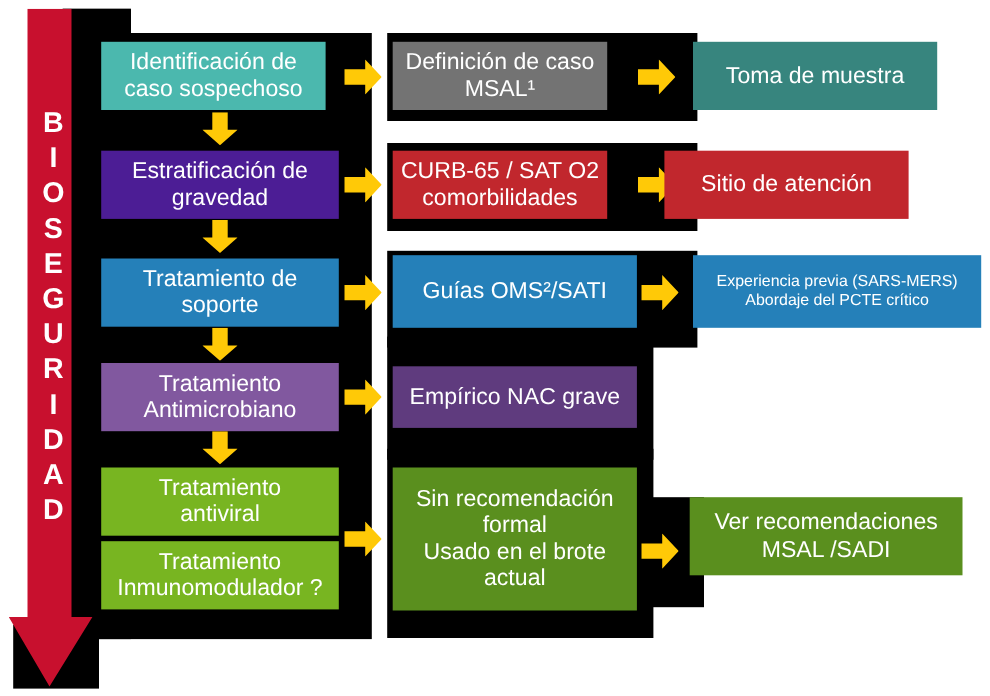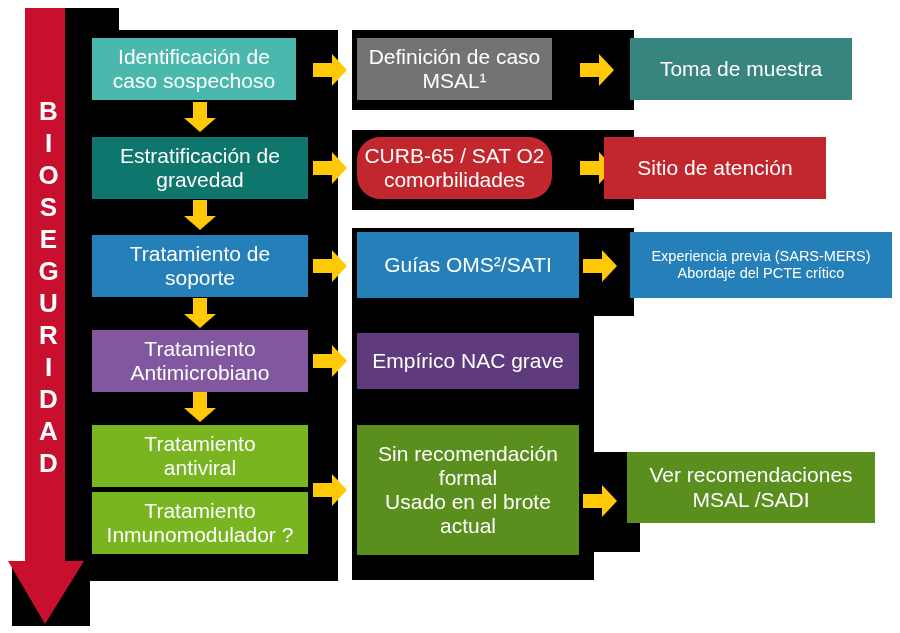--- a/index.html
+++ b/index.html
@@ -123,34 +123,34 @@
   <div class="box f22" style="left:630px; top:38px; width:222px; height:62px; background:#37857E;">
     <span>Toma de muestra</span>
   </div>
 
   <div class="arrow-d" style="left:184px; top:102px;">
     <svg width="32" height="30" viewBox="0 0 32 30">
       <polygon points="9,0 23,0 23,16 32,16 16,30 0,16 9,16" fill="#FFC907"></polygon>
     </svg>
   </div>
 
-  <div class="box f22" style="left:92px; top:137px; width:216px; height:62px; background:#0f766e;">
+  <div class="box f22" style="left:92px; top:137px; width:216px; height:62px; background:#4c1d95;">
     <span>
       <span>Estratificación de</span>
       <span>gravedad</span>
     </span>
   </div>
 
   <div class="arrow-r" style="left:313px; top:152px;">
     <svg width="34" height="32" viewBox="0 0 34 32">
       <polygon points="0,9 19,9 19,0 34,16 19,32 19,23 0,23" fill="#FFC907"></polygon>
     </svg>
   </div>
 
-  <div class="box f22" style="left:357px; top:137px; width:195px; height:62px; background:#C1272D;border-radius:23px;">
+  <div class="box f22" style="left:357px; top:137px; width:195px; height:62px; background:#C1272D;">
     <span>
       <span>CURB-65 / SAT O2</span>
       <span>comorbilidades</span>
     </span>
   </div>
 
   <div class="arrow-r" style="left:580px; top:152px;">
     <svg width="34" height="32" viewBox="0 0 34 32">
       <polygon points="0,9 19,9 19,0 34,16 19,32 19,23 0,23" fill="#FFC907"></polygon>
     </svg>

